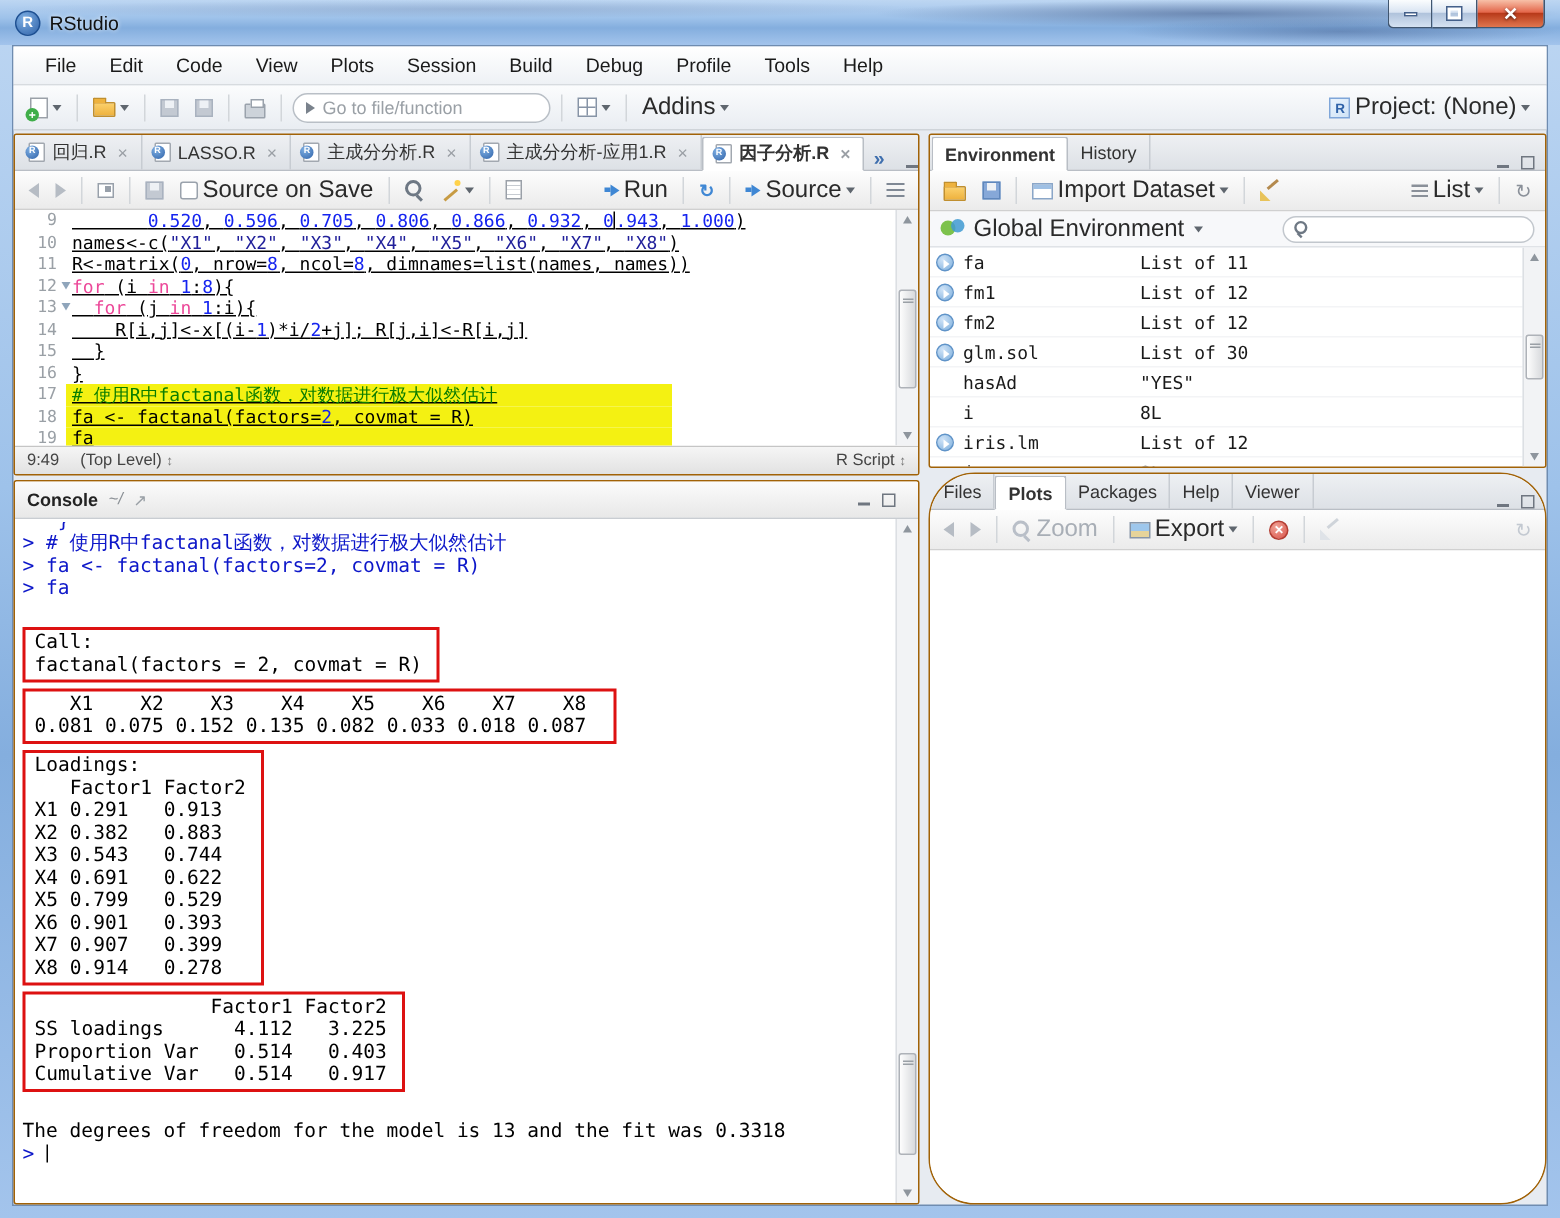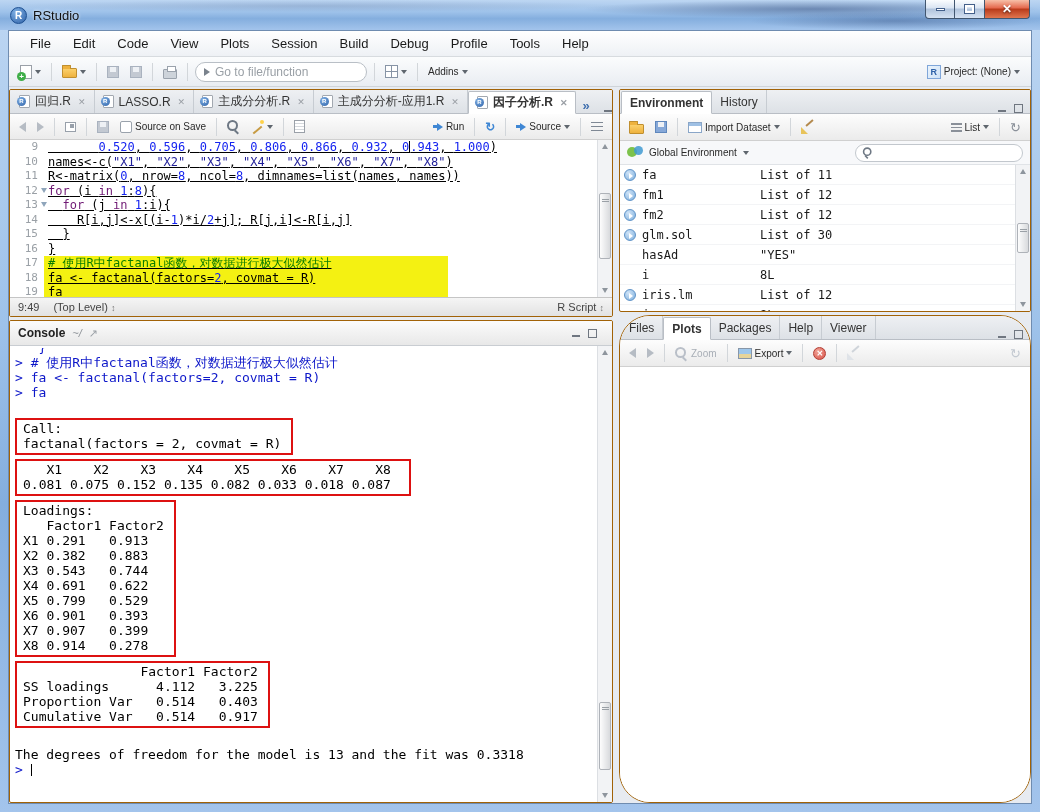--- a/index.html
+++ b/index.html
@@ -40,21 +40,21 @@
   .i-save.blue { background:#86a8d8; border-color:#5f87bc; }
   .i-print { width:14px; height:10px; background:#cdd3da; border:1px solid #9aa2ac; border-radius:1px; position:relative; margin-top:4px; }
   .i-print::before { content:""; position:absolute; top:-4px; left:3px; width:7px; height:4px; background:#fff; border:1px solid #9aa2ac; }
   .goto-box { width:172px; height:20px; background:#fff; border:1px solid #b9bfc6; border-radius:10px; display:flex; align-items:center; padding:0 8px; gap:5px; }
   .i-gotoarrow { width:0; height:0; border-top:4px solid transparent; border-bottom:4px solid transparent; border-left:6px solid #7a828c; }
   .goto-input { border:none; outline:none; width:130px; font-size:12px; color:#333; background:transparent; }
   .goto-input::placeholder { color:#9aa0a6; }
   .i-grid { width:13px; height:13px; border:1px solid #8794a6; background:
       linear-gradient(#8794a6,#8794a6) center/1px 100% no-repeat,
       linear-gradient(#8794a6,#8794a6) center/100% 1px no-repeat, #fff; }
-  .label-sm { font-size:10px; color:#2a2a2a; }
+  .label-sm { font-size:16px; color:#2a2a2a; }
   .spacer { flex:1; }
   .i-cube { width:14px; height:14px; border:1px solid #7fa6d9; background:linear-gradient(135deg,#eaf3fc,#cfe3f7); color:#2f62a8; font-weight:bold; font-size:9px; display:flex; align-items:center; justify-content:center; }
 
   .workspace { flex:1; display:flex; gap:6px; padding-top:2px; }
   .col-left { width:604px; display:flex; flex-direction:column; }
   .col-right { flex:1; display:flex; flex-direction:column; }
   .pane { background:#fff; border:1px solid #a16207; border-radius:2px; overflow:hidden; display:flex; flex-direction:column; }
   .pane-src { height:228px; margin-bottom:3px; }
   .pane-console { flex:1; }
   .pane-env { height:223px; margin-bottom:3px; }
@@ -91,21 +91,21 @@
   .i-runarrow .tri { width:0; height:0; border-top:4.5px solid transparent; border-bottom:4.5px solid transparent; border-left:6px solid #3f87d4; }
   .i-rerun { color:#3f87d4; font-weight:bold; font-size:12px; line-height:12px; }
   .i-outline { width:12px; height:10px; background:repeating-linear-gradient(180deg,#7f8894,#7f8894 1.5px,transparent 1.5px,transparent 4px); }
 
   .editor { flex:1; position:relative; background:#fff; font-family:"DejaVu Sans Mono", monospace; font-size:12px; overflow:hidden; }
   .code-line { display:flex; height:14.5px; line-height:14.5px; white-space:pre; }
   .gut { width:34px; text-align:right; padding-right:6px; color:#9aa0a6; font-size:11px; flex-shrink:0; position:relative; }
   .fold { position:absolute; right:-3px; top:4px; width:0; height:0; border-left:3.5px solid transparent; border-right:3.5px solid transparent; border-top:5px solid #8fa5bb; }
   .code { padding-left:4px;text-decoration:underline; }
   .code-line.hl .code { background:#f4f112; min-width:404px; }
-  .s-t { color:#000; } .s-k { color:#701a75; } .s-n { color:#1524f0; } .s-s { color:#201f9a; } .s-c { color:#0a7d00; }
+  .s-t { color:#000; } .s-k { color:#ec4899; } .s-n { color:#1524f0; } .s-s { color:#201f9a; } .s-c { color:#0a7d00; }
   .tcaret { display:inline-block; width:1px; height:12px; background:#000; vertical-align:-2px; }
   .vscroll { position:absolute; right:0; top:0; bottom:0; width:15px; background:#f2f3f5; border-left:1px solid #dcdfe3; }
   .vscroll .up { position:absolute; top:4px; left:4px; width:0; height:0; border-left:3.5px solid transparent; border-right:3.5px solid transparent; border-bottom:5px solid #8e959d; }
   .vscroll .down { position:absolute; bottom:4px; left:4px; width:0; height:0; border-left:3.5px solid transparent; border-right:3.5px solid transparent; border-top:5px solid #8e959d; }
   .vscroll .thumb { position:absolute; left:1px; right:1px; border:1px solid #aeb2b8; border-radius:2px; background:linear-gradient(90deg,#fdfdfd,#d8dadd); }
   .thumb .grip { margin:auto; width:7px; border-top:1px solid #9aa0a6; border-bottom:1px solid #9aa0a6; height:3px; margin-top:45%; }
   .srcstatus { height:19px; background:linear-gradient(180deg,#f5f5f5,#e2e2e2); border-top:1px solid #c5c5c5; display:flex; align-items:center; font-size:11px; color:#444; padding:0 8px; gap:14px; }
   .sort-glyph { font-size:9px; color:#777; }
 
   .console-head { height:25px; background:linear-gradient(180deg,#fbfbfb,#e8e8e8); border-bottom:1px solid #c9cdd2; display:flex; align-items:center; padding:0 8px; gap:7px; }

